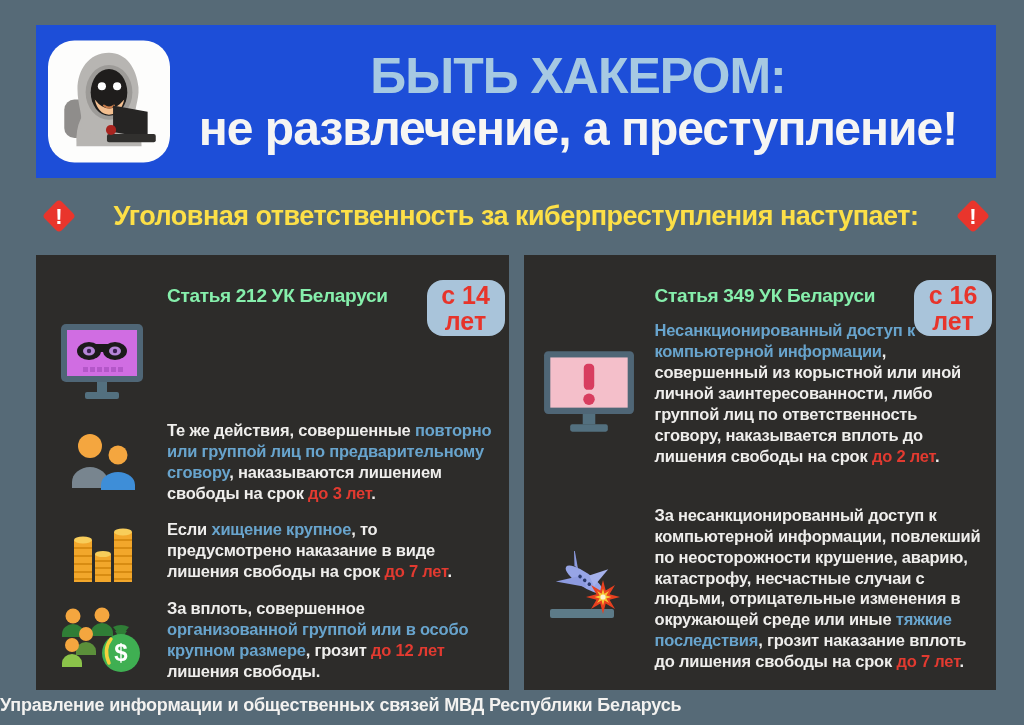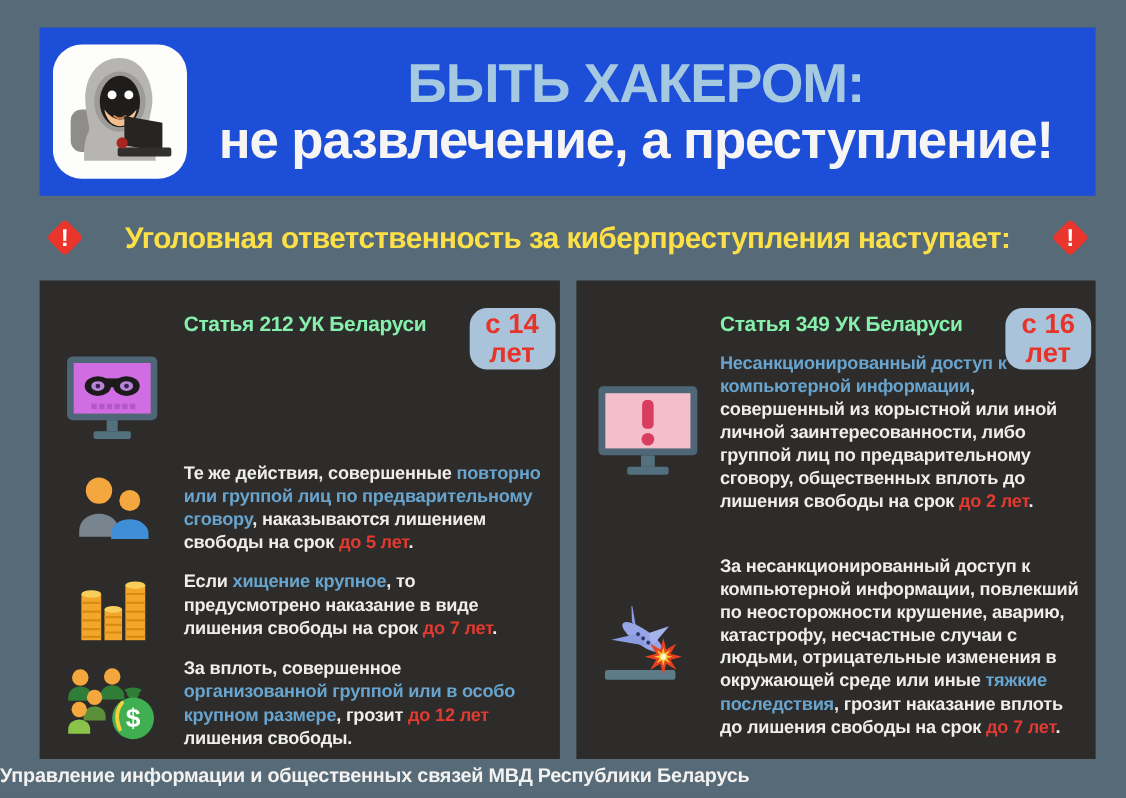--- a/index.html
+++ b/index.html
@@ -167,21 +167,21 @@
 
       <div class="item">
         <div class="icon-cell">
           <svg width="78" height="60" viewBox="0 0 76 60" aria-hidden="true">
             <circle cx="26" cy="14" r="12" fill="#f4a63f"></circle>
             <path d="M8 56 v-6 a18 15 0 0 1 36 0 v6 z" fill="#78858f"></path>
             <circle cx="54" cy="23" r="9.5" fill="#f4a63f"></circle>
             <path d="M37 58 v-5 a17 13 0 0 1 34 0 v5 z" fill="#3e8ed8"></path>
           </svg>
         </div>
-        <p class="rich"><span class="seg-white">Те же действия, совершенные </span><span class="seg-blue">повторно или группой лиц по предварительному сговору</span><span class="seg-white">, наказываются лишением свободы на срок </span><span class="seg-red">до 5 лет</span><span class="seg-white">.</span></p>
+        <p class="rich"><span class="seg-white">Те же действия, совершенные </span><span class="seg-blue">повторно или группой лиц по предварительному сговору</span><span class="seg-white">, наказываются лишением свободы на срок </span><span class="seg-red">до 3 лет</span><span class="seg-white">.</span></p>
       </div>
 
       <div class="item">
         <div class="icon-cell">
           <svg width="68" height="70" viewBox="0 0 68 70" aria-hidden="true">
             <g>
               <rect x="6" y="24" width="18" height="42" fill="#f2a72b"></rect>
               <g stroke="#d88c12" stroke-width="2">
                   <path d="M6 32h18M6 40h18M6 48h18M6 56h18M6 63h18"></path>
                 </g>
@@ -241,21 +241,21 @@
         <div class="icon-cell">
           <svg width="104" height="92" viewBox="0 0 96 88" aria-hidden="true">
             <rect x="5" y="4" width="86" height="60" rx="4" fill="#4f6676"></rect>
             <rect x="11" y="10" width="74" height="48" fill="#f4bfca"></rect>
             <rect x="43" y="16" width="10" height="25" rx="4" fill="#d83d5f"></rect>
             <circle cx="48" cy="50" r="5.5" fill="#d83d5f"></circle>
             <rect x="42" y="64" width="12" height="10" fill="#53707f"></rect>
             <rect x="30" y="74" width="36" height="7" rx="2" fill="#53707f"></rect>
           </svg>
         </div>
-        <p class="rich"><span class="seg-blue">Несанкционированный доступ к компьютерной информации</span><span class="seg-white">, совершенный из корыстной или иной личной заинтересованности, либо группой лиц по предварительному сговору, общественных вплоть до лишения свободы на срок </span><span class="seg-red">до 2 лет</span><span class="seg-white">.</span></p>
+        <p class="rich"><span class="seg-blue">Несанкционированный доступ к компьютерной информации</span><span class="seg-white">, совершенный из корыстной или иной личной заинтересованности, либо группой лиц по ответственность сговору, наказывается вплоть до лишения свободы на срок </span><span class="seg-red">до 2 лет</span><span class="seg-white">.</span></p>
       </div>
 
       <div class="item gap-big">
         <div class="icon-cell">
           <svg width="88" height="74" viewBox="0 0 88 74" aria-hidden="true">
             <rect x="5" y="58" width="64" height="9" rx="2" fill="#5d7b88"></rect>
             <g transform="rotate(35 38 30)">
               <polygon points="22,22 10,6 28,24" fill="#8d9be0"></polygon>
               <ellipse cx="38" cy="28" rx="22" ry="7" fill="#97a5e6"></ellipse>
               <polygon points="34,26 16,46 44,33" fill="#8d9be0"></polygon>

